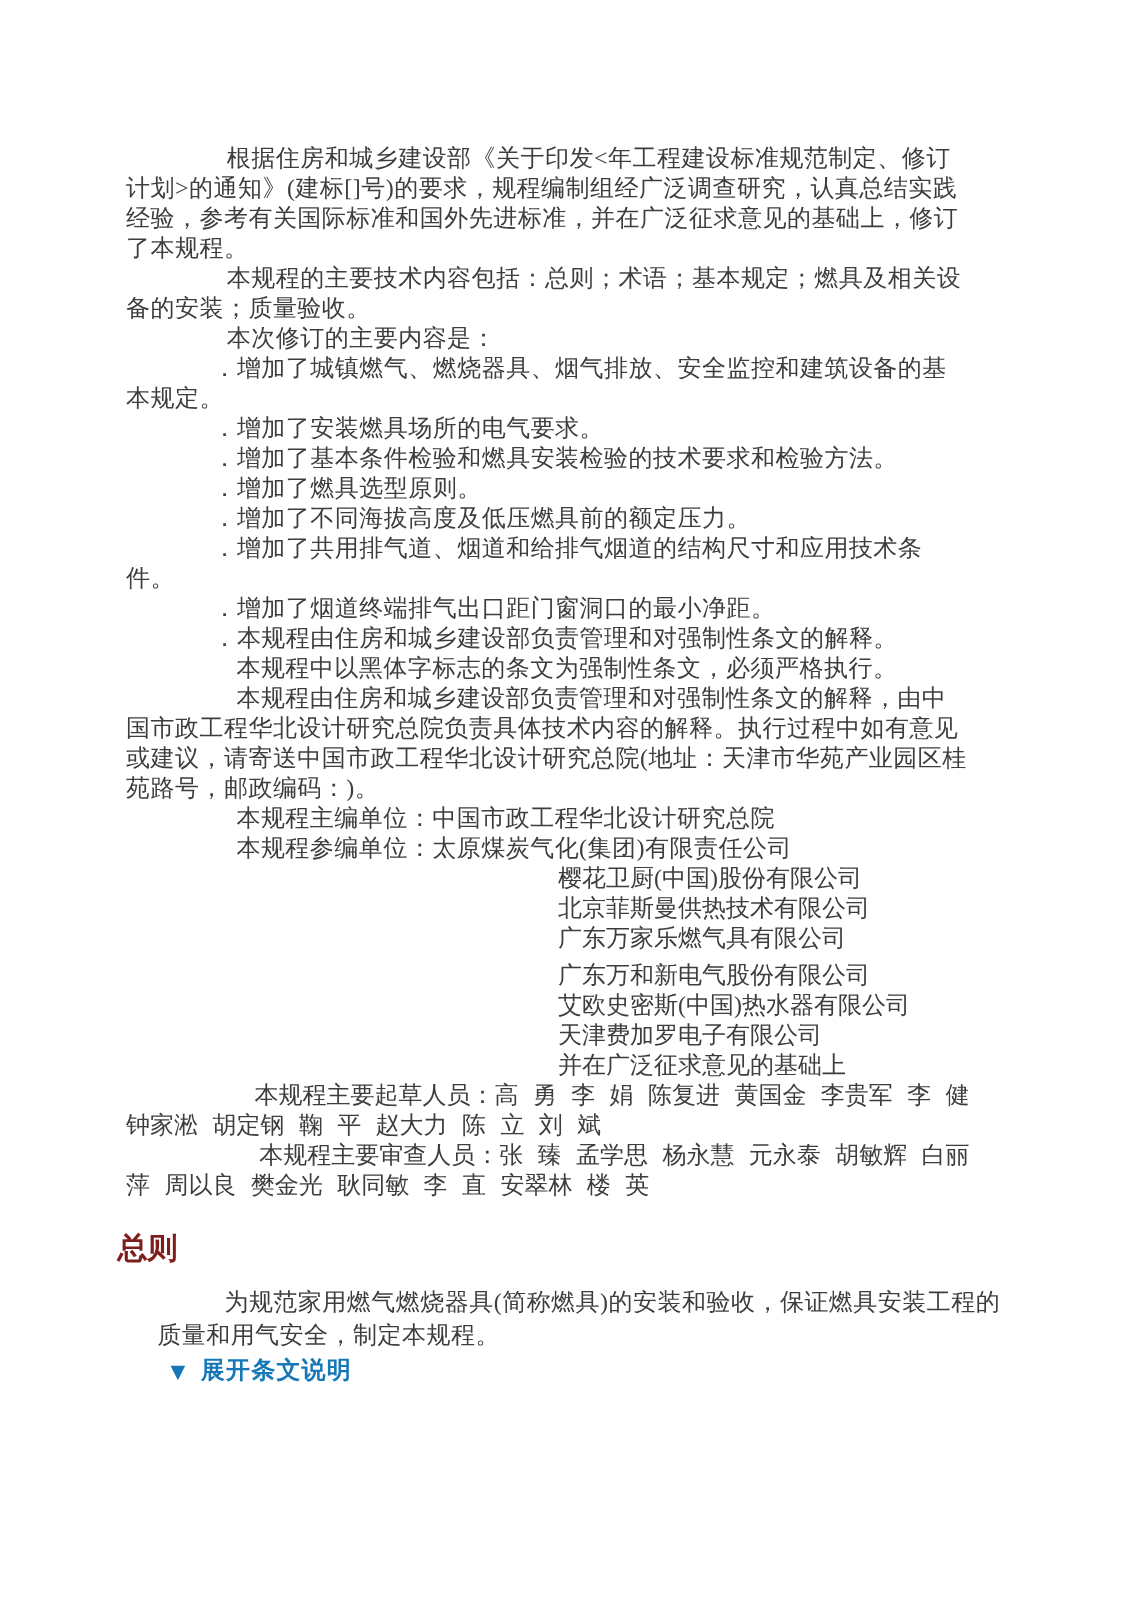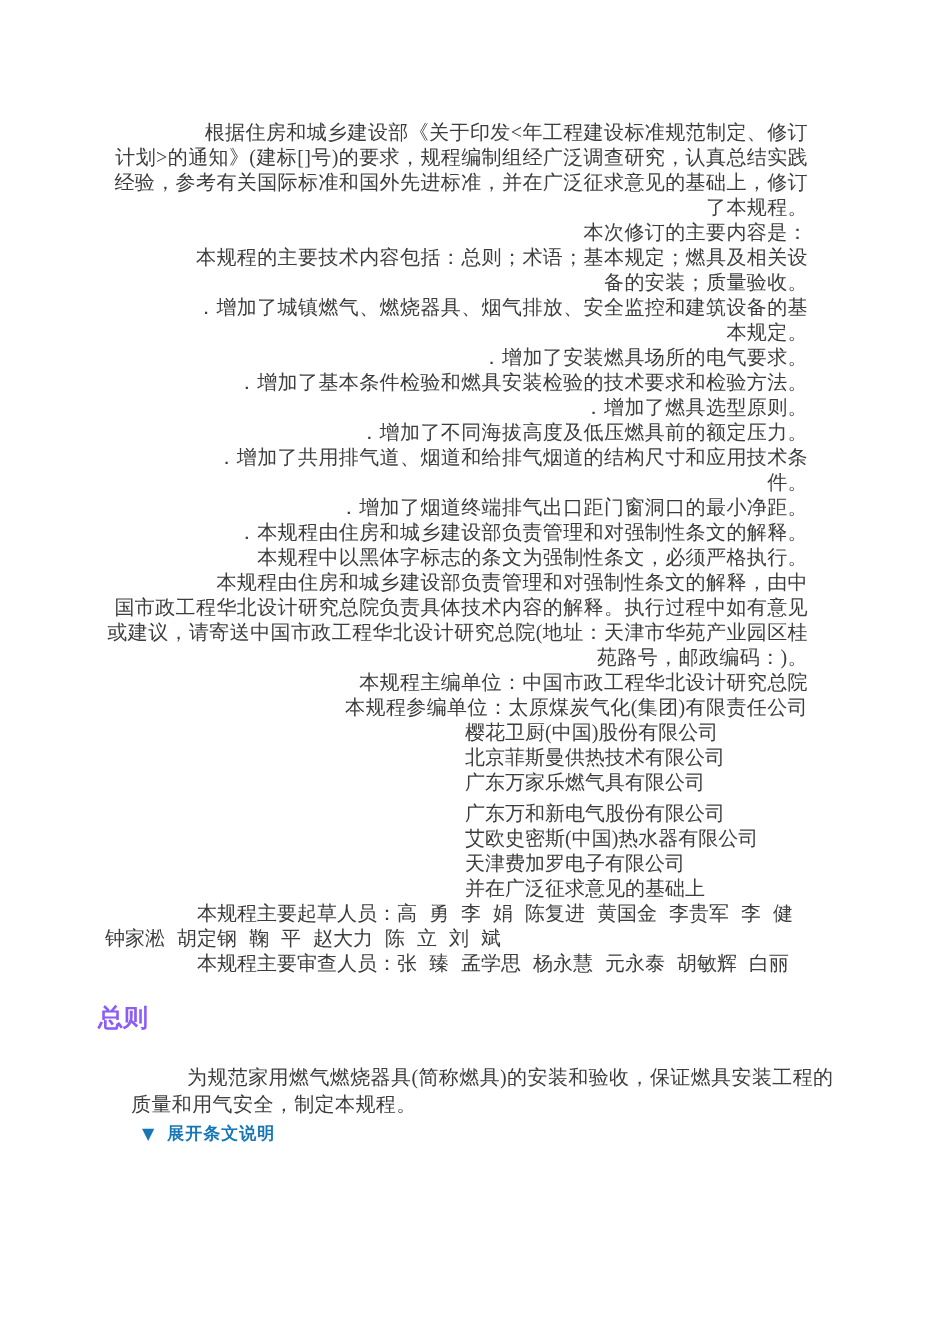--- a/index.html
+++ b/index.html
@@ -10,37 +10,37 @@
     color:#3d3d3d;
     overflow:hidden;
   }
   .content{
     padding:120px 0 0 105px;
     font-size:20px;
     line-height:25px;
   }
   
   .pf{width:703px;text-indent:84px;}
-  .pf-para,.pf-item{letter-spacing:0.4px;line-break:strict;text-align:right;}
+  .pf-para,.pf-item{letter-spacing:0.4px;line-break:strict;}
   .pf.wide{text-indent:92px;}
   .pf-item{text-indent:72px;}
   .pf-company{text-indent:360px;letter-spacing:0;}
   .pf-line{text-indent:0;word-spacing:7px;}
-  .pf-line-indent{text-indent:92px;word-spacing:7px;}
+  .pf-line-indent{text-indent:92px;word-spacing:7px;text-align:right;}
   .gap{margin-top:6px;}
   
   .section{margin-top:26px;}
   .section-title{
-    font-family:Liberation Sans, sans-serif;
+    font-family:Liberation Mono, monospace;
     font-weight:bold;
     font-size:25px;
     line-height:30px;
-    color:#8b5cf6;
+    color:#7f1d1d;
     margin-left:-7px;
-    margin-bottom:32px;
+    margin-bottom:16px;
   }
   .sec-para{
     width:714px;
     margin-left:26px;
     text-indent:56px;
     letter-spacing:0.4px;
     line-height:27px;
   }
   .toggle-row{
     margin-left:37px;
@@ -53,34 +53,34 @@
   }
   .tri{
     color:#1577b5;
     font-size:16px;
     line-height:1;
     font-family:"DejaVu Sans",sans-serif;
   }
   .toggle-label{
     color:#1577b5;
     font-weight:bold;
-    font-size:17px;
+    font-size:20px;
     font-family:"Liberation Sans","DejaVu Sans",sans-serif;
     letter-spacing:1px;
   }
 </style>
 </head>
 <body>
 
 <div class="content">
 
   <div>
       <div class="pf pf-para">根据住房和城乡建设部《关于印发&lt;年工程建设标准规范制定、修订计划&gt;的通知》(建标[]号)的要求，规程编制组经广泛调查研究，认真总结实践经验，参考有关国际标准和国外先进标准，并在广泛征求意见的基础上，修订了本规程。</div>
+      <div class="pf pf-para">本规程的主要技术内容包括：总则；术语；基本规定；燃具及相关设备的安装；质量验收。</div>
       <div class="pf pf-para">本次修订的主要内容是：</div>
-      <div class="pf pf-para">本规程的主要技术内容包括：总则；术语；基本规定；燃具及相关设备的安装；质量验收。</div>
       <div class="pf pf-item">．增加了城镇燃气、燃烧器具、烟气排放、安全监控和建筑设备的基本规定。</div>
       <div class="pf pf-item">．增加了安装燃具场所的电气要求。</div>
       <div class="pf pf-item">．增加了基本条件检验和燃具安装检验的技术要求和检验方法。</div>
       <div class="pf pf-item">．增加了燃具选型原则。</div>
       <div class="pf pf-item">．增加了不同海拔高度及低压燃具前的额定压力。</div>
       <div class="pf pf-item">．增加了共用排气道、烟道和给排气烟道的结构尺寸和应用技术条件。</div>
       <div class="pf pf-item">．增加了烟道终端排气出口距门窗洞口的最小净距。</div>
       <div class="pf pf-item">．本规程由住房和城乡建设部负责管理和对强制性条文的解释。</div>
       <div class="pf pf-para wide">本规程中以黑体字标志的条文为强制性条文，必须严格执行。</div>
       <div class="pf pf-para wide">本规程由住房和城乡建设部负责管理和对强制性条文的解释，由中国市政工程华北设计研究总院负责具体技术内容的解释。执行过程中如有意见或建议，请寄送中国市政工程华北设计研究总院(地址：天津市华苑产业园区桂苑路号，邮政编码：)。</div>
@@ -89,20 +89,21 @@
       <div class="pf pf-company">樱花卫厨(中国)股份有限公司</div>
       <div class="pf pf-company">北京菲斯曼供热技术有限公司</div>
       <div class="pf pf-company">广东万家乐燃气具有限公司</div>
       <div class="pf pf-company gap">广东万和新电气股份有限公司</div>
       <div class="pf pf-company">艾欧史密斯(中国)热水器有限公司</div>
       <div class="pf pf-company">天津费加罗电子有限公司</div>
       <div class="pf pf-company">并在广泛征求意见的基础上</div>
       <div class="pf pf-line-indent">本规程主要起草人员：高 勇 李 娟 陈复进 黄国金 李贵军 李 健</div>
       <div class="pf pf-line">钟家淞 胡定钢 鞠 平 赵大力 陈 立 刘 斌</div>
       <div class="pf pf-line-indent">本规程主要审查人员：张 臻 孟学思 杨永慧 元永泰 胡敏辉 白丽</div>
+      <div class="pf pf-line">萍 周以良 樊金光 耿同敏 李 直 安翠林 楼 英</div>
     </div>
 
   <div class="section">
     <div class="section-title">总则</div>
     <div class="sec-para">为规范家用燃气燃烧器具(简称燃具)的安装和验收，保证燃具安装工程的质量和用气安全，制定本规程。</div>
     <a class="toggle-row">
       <span class="tri">▼</span>
       <span class="toggle-label">展开条文说明</span>
     </a>
   </div>

